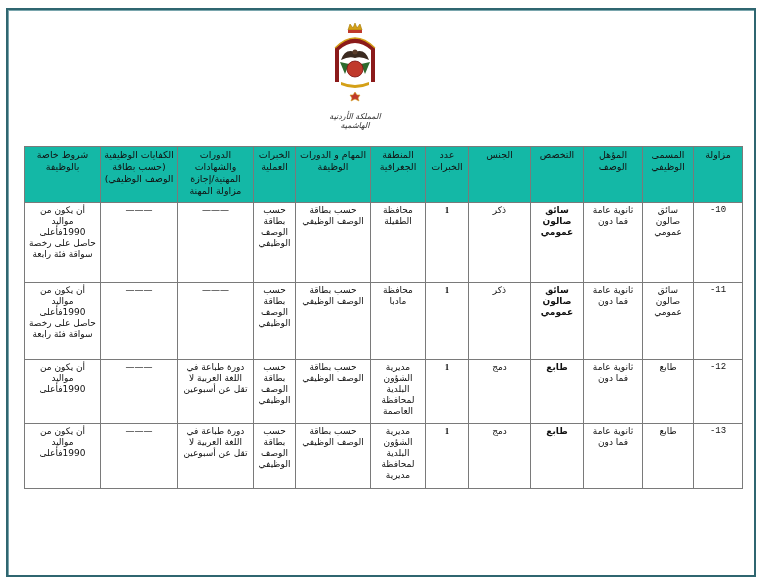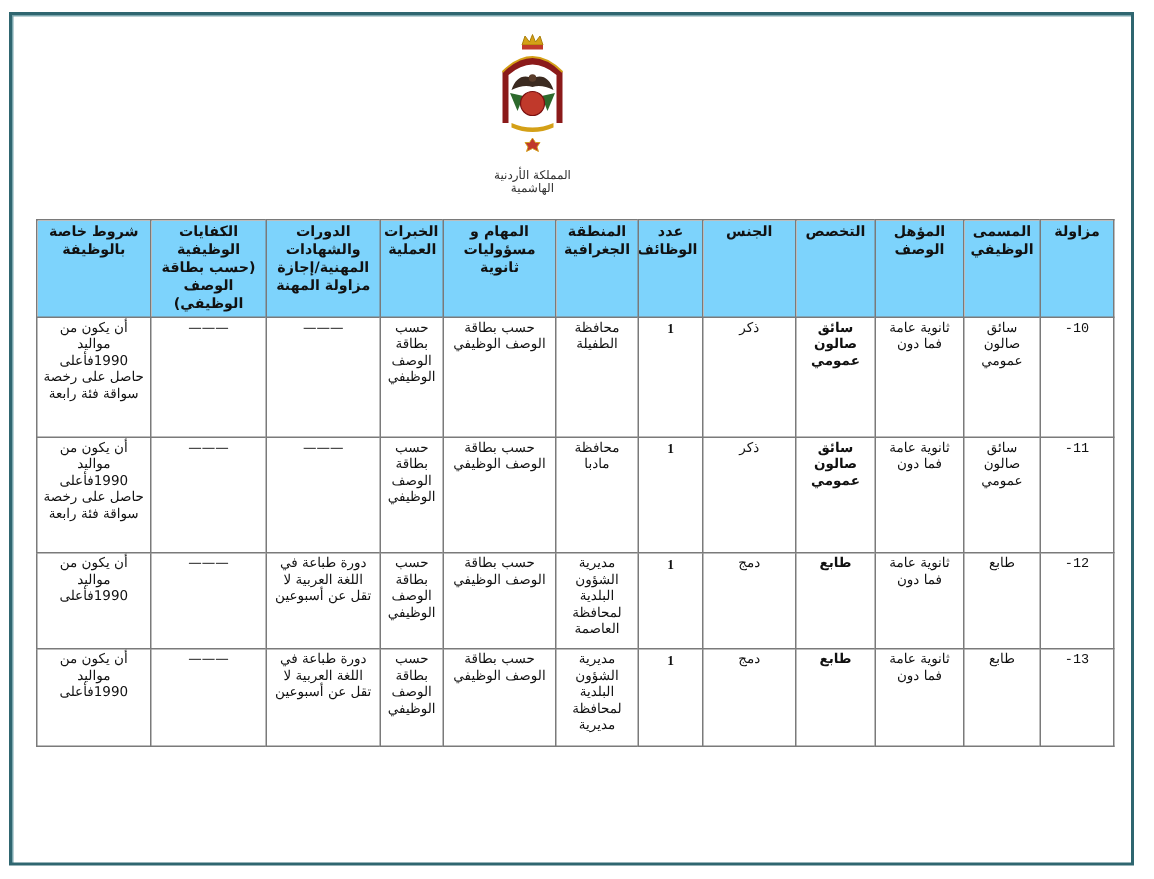--- a/index.html
+++ b/index.html
@@ -3,27 +3,27 @@
 <meta charset="utf-8">
 <style>
   html, body { margin:0; padding:0; background:#ffffff; }
   body { width:769px; height:586px; position:relative; overflow:hidden;
          font-family:"DejaVu Sans", sans-serif; }
   .frame { position:absolute; left:6px; top:8px; width:746px; height:565px;
            border:2px solid #2f6670; box-shadow: 1px 1px 0 #7aa6ad inset; }
   .emblem { position:absolute; left:331px; top:22px; width:48px; height:82px; }
   .kingdom { position:absolute; left:318px; top:112px; width:74px; height:16px;
              font-size:8px; color:#333; text-align:center; direction:rtl;
-             font-family:"DejaVu Serif", serif; letter-spacing:-0.5px; }
+             font-family:"DejaVu Serif", serif; font-style:italic; letter-spacing:-0.5px; }
   table.jobs { position:absolute; left:24px; top:146px; border-collapse:collapse;
                direction:rtl; table-layout:fixed; width:718px; }
   table.jobs th, table.jobs td { border:1px solid #7a7a7a; vertical-align:top;
                padding:2px 3px; font-size:9px; line-height:11px; color:#111;
                text-align:center; overflow:hidden; }
-  table.jobs th { background:#7dd3fc; font-weight:bold; height:51px; font-size:9.5px; line-height:12px; }
+  table.jobs th { background:#14b8a6; font-weight:normal; height:51px; font-size:9.5px; line-height:12px; }
   .r1 td { height:75px; } .r2 td { height:72px; } .r3 td { height:59px; } .r4 td { height:60px; }
   td.num { vertical-align:middle; font-family:Liberation Mono, monospace; font-size:12px; direction:ltr; }
   td.title { vertical-align:middle; font-size:9px; }
   td.qual { vertical-align:middle; font-size:9px; }
   td.spec { font-weight:bold; font-size:11px; line-height:13px; vertical-align:top; padding-top:6px; }
   td.gender { vertical-align:middle; font-size:9px; }
   td.count { text-align:right; font-family:"Liberation Serif", serif; font-weight:bold; font-size:13px; padding-right:4px; padding-top:2px; }
   td.region { vertical-align:middle; font-size:9.5px; line-height:13px; }
   td.tasks { text-align:right; font-size:8.5px; line-height:11px; }
   td.exp { text-align:right; font-size:8.5px; line-height:11px; }
@@ -75,23 +75,23 @@
       <col style="width:77px">
       <col style="width:76px">
   </colgroup>
   <thead>
     <tr>
       <th>مزاولة</th>
       <th>المسمى الوظيفي</th>
       <th>المؤهل الوصف</th>
       <th>التخصص</th>
       <th>الجنس</th>
-      <th>عدد الوظائف</th>
+      <th>عدد الخبرات</th>
       <th>المنطقة الجغرافية</th>
-      <th>المهام و مسؤوليات ثانوية</th>
+      <th>المهام و الدورات الوظيفة</th>
       <th>الخبرات العملية</th>
       <th>الدورات والشهادات المهنية/إجازة مزاولة المهنة</th>
       <th>الكفايات الوظيفية (حسب بطاقة الوصف الوظيفي)</th>
       <th>شروط خاصة بالوظيفة</th>
     </tr>
   </thead>
   <tbody>
     <tr class="r1">
       <td class="num">-10</td>
       <td class="title">سائق صالون عمومي</td>

